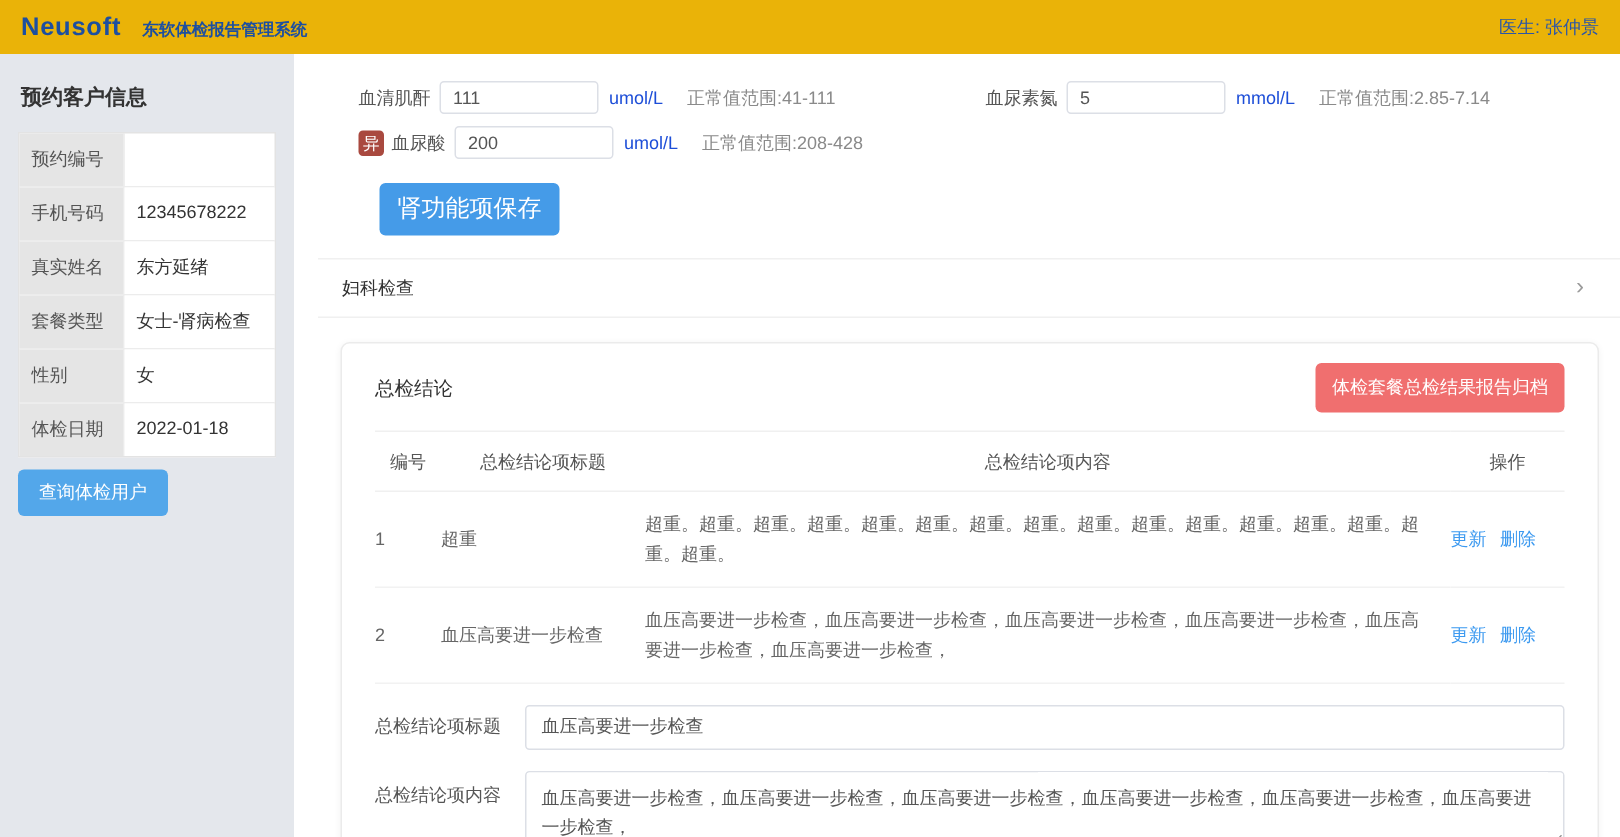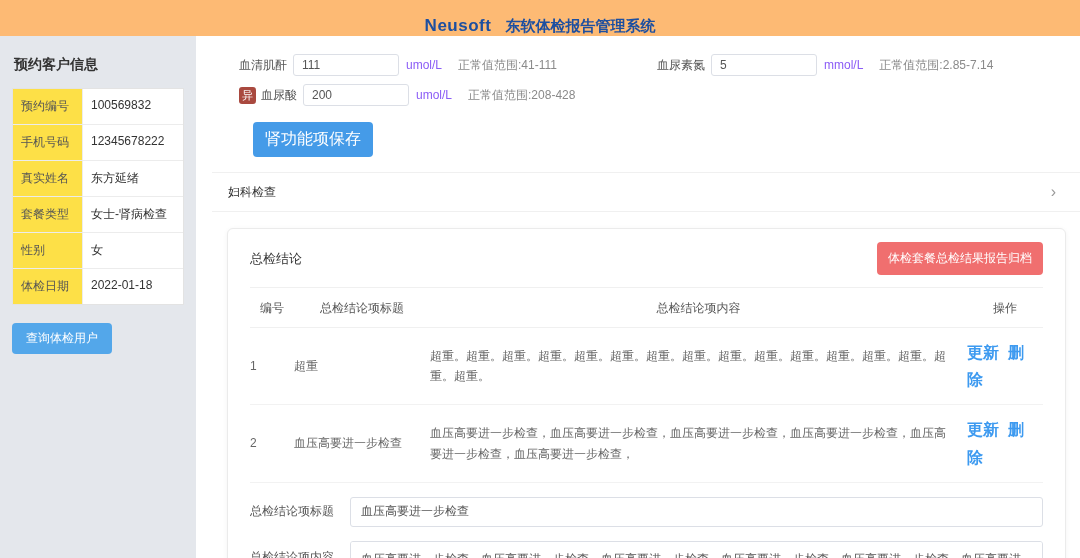--- a/index.html
+++ b/index.html
@@ -1,59 +1,59 @@
 <!DOCTYPE html>
 <html><head>
 <meta charset="utf-8">
 <style>
   * { margin:0; padding:0; box-sizing:border-box; }
   html,body { width:1080px; height:558px; font-family:"Liberation Sans","DejaVu Sans",sans-serif; background:#fff; overflow:hidden; }
   
-  .header { height:36px; background:#fdba74; display:flex; align-items:center; justify-content:space-between; padding:16px 14px;flex-direction:column; }
+  .header { height:36px; background:#eab308; display:flex; align-items:center; justify-content:space-between; padding:0 14px; }
   .header-left { display:flex; align-items:baseline; gap:14px; }
   .brand { font-size:17px; font-weight:bold; color:#1d4fa0; letter-spacing:.5px; }
-  .app-title { font-size:15px; font-weight:bold; color:#1d4fa0; }
+  .app-title { font-size:11px; font-weight:bold; color:#1d4fa0; }
   .doctor { font-size:12px; color:#2a56a8; }
   
   .layout { display:flex; height:522px;gap:16px; }
   .sidebar { width:196px; background:#e4e7ec; padding:14px 12px; flex-shrink:0; }
   .sidebar-title { font-size:14px; font-weight:bold; color:#333; margin:6px 0 14px 2px; }
   .info-table { background:#fff; border:1px solid #e3e3e3; }
   .info-row { display:flex; border-bottom:1px solid #ececec; }
   .info-row:last-child { border-bottom:none; }
-  .info-label { width:70px; background:#fde047; color:#555; font-size:12px; padding:9px 0 9px 8px; border-right:1px solid #ececec; flex-shrink:0; }
+  .info-label { width:70px; background:#e5e5e5; color:#555; font-size:12px; padding:9px 0 9px 8px; border-right:1px solid #ececec; flex-shrink:0; }
   .info-value { flex:1; color:#333; font-size:12px; padding:9px 0 9px 8px; background:#fff; white-space:nowrap; }
-  .query-btn { margin-top:18px; background:#53a7ea; color:#fff; border:none; border-radius:4px; font-size:12px; padding:7px 14px; cursor:pointer; }
+  .query-btn { margin-top:8px; background:#53a7ea; color:#fff; border:none; border-radius:4px; font-size:12px; padding:7px 14px; cursor:pointer; }
   
   .main { flex:1; background:#fff; padding-top:14px; overflow:hidden; }
   .lab-row { display:flex; align-items:center; padding-left:27px; height:30px; }
   .lab-item { display:flex; align-items:center; }
   .lab-item.col1 { width:418px; flex-shrink:0; }
   .lab-label { font-size:12px; color:#555; margin-right:6px; white-space:nowrap; }
   .lab-input { width:106px; height:22px; border:1px solid #dcdfe6; border-radius:3px; padding:0 8px; font-size:12px; color:#555; outline:none; }
-  .lab-unit { font-size:12px; color:#8b5cf6; margin-left:7px; }
+  .lab-unit { font-size:12px; color:#1d4ed8; margin-left:7px; }
   .lab-range { font-size:12px; color:#8a8a8a; margin-left:16px; white-space:nowrap; }
   .abn-badge { width:17px; height:17px; background:#a9493f; color:#fff; font-size:11px; border-radius:3px; display:inline-flex; align-items:center; justify-content:center; margin-right:5px; flex-shrink:0; }
   .save-btn { margin:12px 0 0 41px; background:#459be8; color:#fff; border:none; border-radius:4px; font-size:16px; padding:7px 12px; cursor:pointer; }
   .divider { border-top:1px solid #f0f0f0; margin-top:15px; }
   .collapse-row { display:flex; align-items:center; justify-content:space-between; padding:0 24px 0 16px; height:39px; border-bottom:1px solid #f0f0f0; cursor:pointer; }
   .collapse-title { font-size:12px; color:#333; }
   .chevron { font-size:16px; color:#9a9a9a; line-height:1; }
   
   .panel { margin:16px 14px 0 15px; border:1px solid #ebebeb; border-radius:6px; box-shadow:0 1px 5px rgba(0,0,0,.05); background:#fff; padding:0 22px 18px; }
   .panel-header { display:flex; align-items:center; justify-content:space-between; padding:13px 0 12px; }
   .panel-title { font-size:13px; color:#333; font-weight:normal; }
   .archive-btn { background:#f06f6f; color:#fff; border:none; border-radius:4px; font-size:12px; padding:8px 11px; cursor:pointer; }
   table.conclusion { width:100%; border-collapse:collapse; font-size:12px; table-layout:fixed; }
   table.conclusion th { text-align:center; color:#555; font-weight:normal; padding:12px 0 10px; border-top:1px solid #f0f0f0; border-bottom:1px solid #f0f0f0; }
   table.conclusion td { color:#666; padding:11px 10px 11px 0; border-bottom:1px solid #f2f2f2; vertical-align:middle; line-height:1.7; }
   .col-id { width:44px; }
   .col-title { width:136px; }
   .col-actions { width:76px; }
-  .action-link { color:#3d9af0; text-decoration:none; font-size:16px; margin-right:9px; cursor:pointer;font-weight:bold; }
+  .action-link { color:#3d9af0; text-decoration:none; font-size:12px; margin-right:9px; cursor:pointer; }
   .form-row { display:flex; align-items:center; margin-top:14px; }
   .form-row.top { align-items:flex-start; }
   .form-label { width:100px; font-size:12px; color:#555; flex-shrink:0; padding-top:0; }
   .form-row.top .form-label { padding-top:8px; }
   .form-input { flex:1; height:30px; border:1px solid #dcdfe6; border-radius:3px; padding:0 10px; font-size:12px; color:#555; outline:none; font-family:inherit; }
   .form-textarea { flex:1; height:52px; border:1px solid #dcdfe6; border-radius:3px; padding:8px 10px; font-size:12px; color:#555; outline:none; resize:vertical; font-family:inherit; line-height:1.6; }
 </style>
 </head>
 <body>
 
@@ -65,21 +65,20 @@
   <span class="doctor">医生: 张仲景</span>
 </div>
 
 <div class="layout">
 
   <aside class="sidebar">
     <div class="sidebar-title">预约客户信息</div>
     <div class="info-table">
       <div class="info-row">
         <div class="info-label">预约编号</div>
-        <div class="info-value">100569832</div>
       </div>
       <div class="info-row">
         <div class="info-label">手机号码</div>
         <div class="info-value">12345678222</div>
       </div>
       <div class="info-row">
         <div class="info-label">真实姓名</div>
         <div class="info-value">东方延绪</div>
       </div>
       <div class="info-row">

